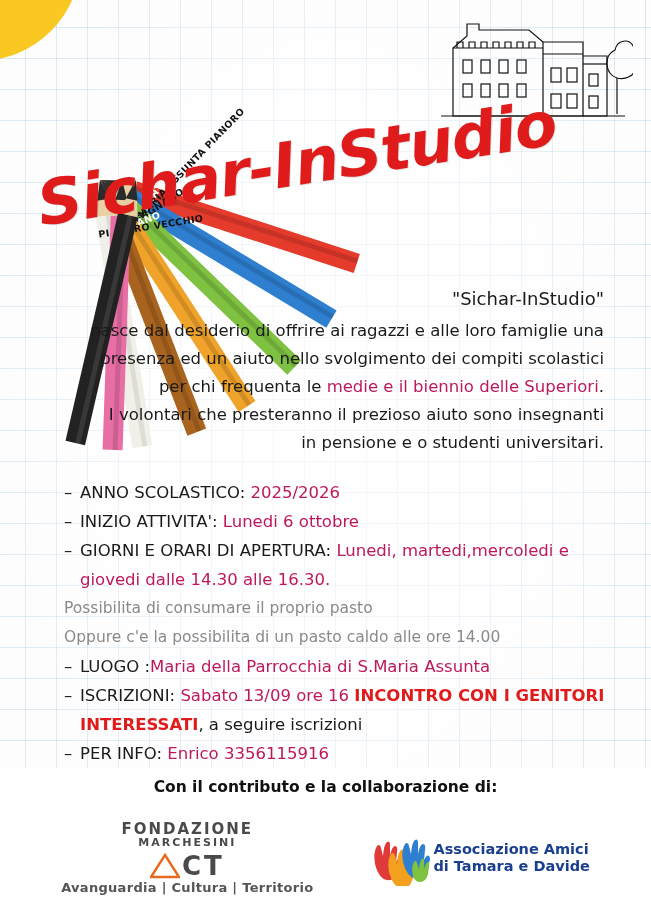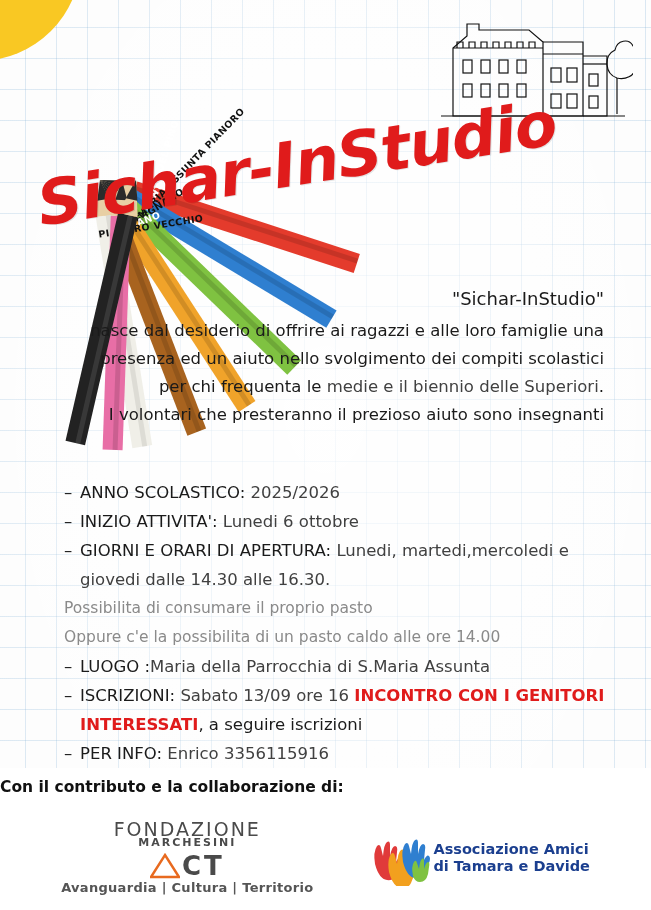--- a/index.html
+++ b/index.html
@@ -134,21 +134,21 @@
     position: absolute;
     left: 52px;
     top: 285px;
     width: 552px;
     text-align: right;
     font-size: 16.5px;
     line-height: 28px;
     color: #1a1a1a;
   }
   .intro .quote-title { display: block; font-size: 18px; margin-bottom: 4px; }
-  .hl-blue { color: #404040; }
+  .hl-blue { color: #be185d; }
 
   
   .details {
     position: absolute;
     left: 64px;
     top: 478px;
     width: 560px;
     font-size: 16.5px;
     line-height: 29px;
     color: #1a1a1a;
@@ -161,21 +161,21 @@
     font-size: 15.5px;
   }
   .hl-red { color: #e01b1b; font-weight: bold; }
 
   
   .footer-title {
     position: absolute;
     left: 0;
     right: 0;
     top: 778px;
-    text-align: left;
+    text-align: center;
     font-size: 15.5px;
     font-weight: bold;
     color: #111;
   }
   .logos {
     position: absolute;
     left: 0;
     right: 0;
     top: 812px;
     height: 92px;
@@ -186,21 +186,21 @@
   }
   .logo-marchesini {
     display: flex;
     flex-direction: column;
     align-items: center;
     color: #4a4a4a;
     font-size: 13px;
     line-height: 14px;
     letter-spacing: 1px;
   }
-  .logo-marchesini .m1 { font-weight: normal; font-size: 19px; letter-spacing: 2px; }
+  .logo-marchesini .m1 { font-weight: bold; font-size: 15px; letter-spacing: 2px; }
   .logo-marchesini .m2 { font-weight: bold; font-size: 11px; letter-spacing: 2px; }
   .logo-marchesini .mark { display: flex; align-items: center; gap: 2px; margin: 3px 0 2px; justify-content: flex-end; }
   .logo-marchesini .tagline { font-size: 13px; letter-spacing: 0.3px; color: #555; font-weight: bold; }
 
   .logo-amici { display: flex; align-items: center; gap: 0; }
   .logo-amici .txt { color: #1b3f8f; font-size: 14.5px; line-height: 17px; font-weight: bold; }
   .logo-amici .sub2 { color: #555; font-size: 9px; font-weight: normal; font-style: italic; }
 </style>
 </head>
 <body>
@@ -313,20 +313,21 @@
   </div>
 
   <div class="title">Sichar-InStudio</div>
 
   <div class="intro">
     <span class="quote-title">"Sichar-InStudio"</span>
     <span>nasce dal desiderio di offrire ai ragazzi e alle loro famiglie una</span><br>
     <span>presenza ed un aiuto nello svolgimento dei compiti scolastici</span><br>
     <span>per chi frequenta le </span><span class="hl-blue">medie e il biennio delle Superiori</span><span>.</span><br>
     <span>I volontari che presteranno il prezioso aiuto sono insegnanti</span><br>
+    <span>in pensione e o studenti universitari.</span>
   </div>
 
   <div class="details">
 
     <div class="row">
       <span class="dash">–</span>
       <span class="text">
         <span>ANNO SCOLASTICO: </span><span class="hl-blue">2025/2026</span>
       </span>
     </div>

